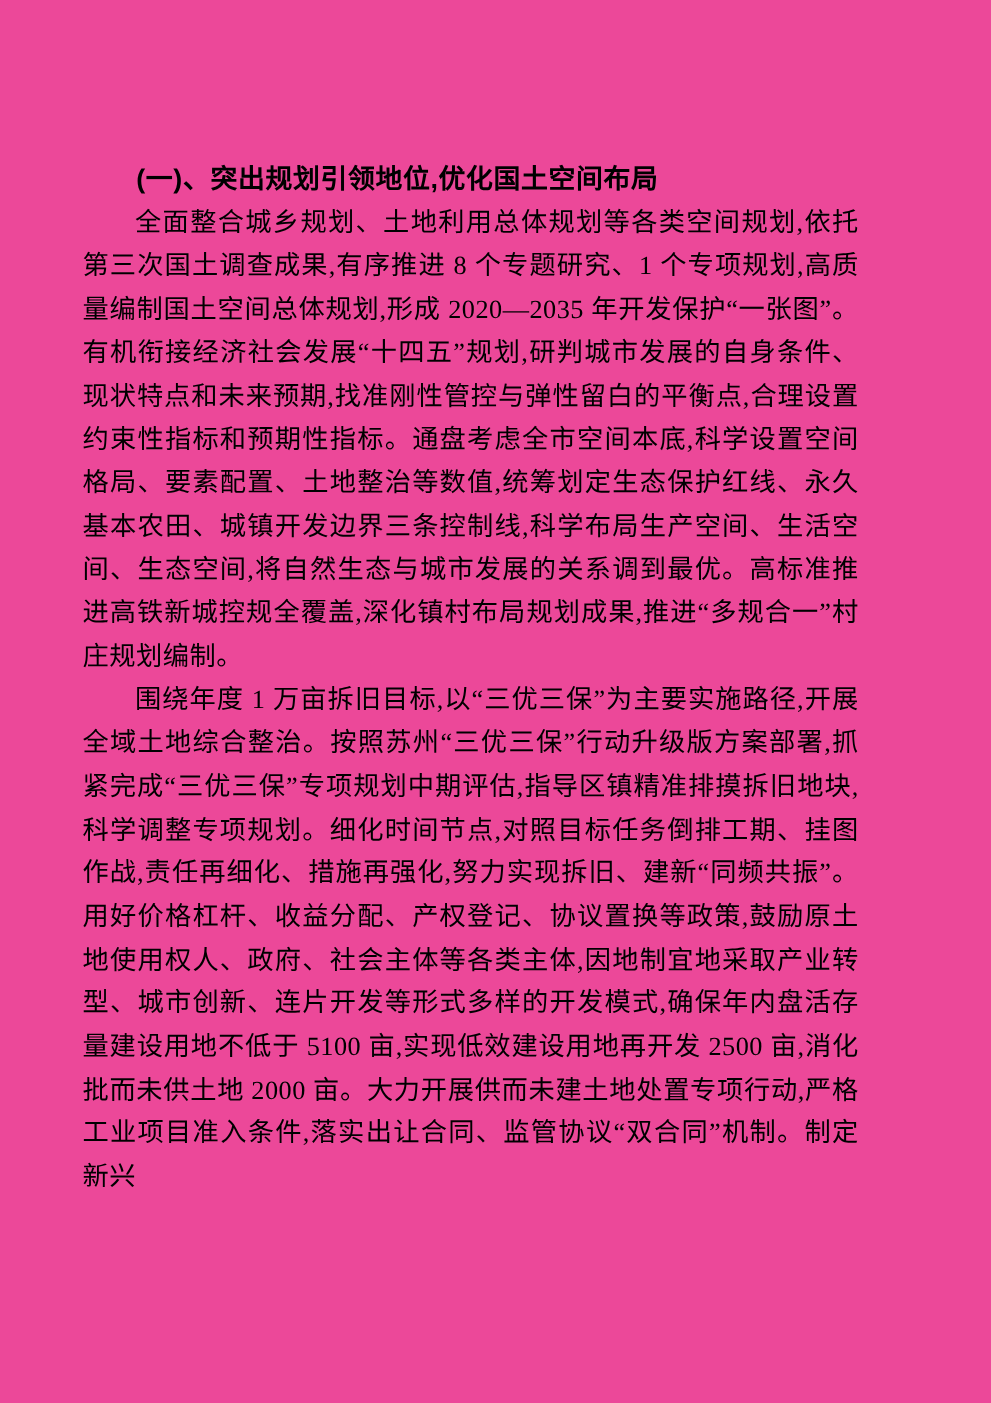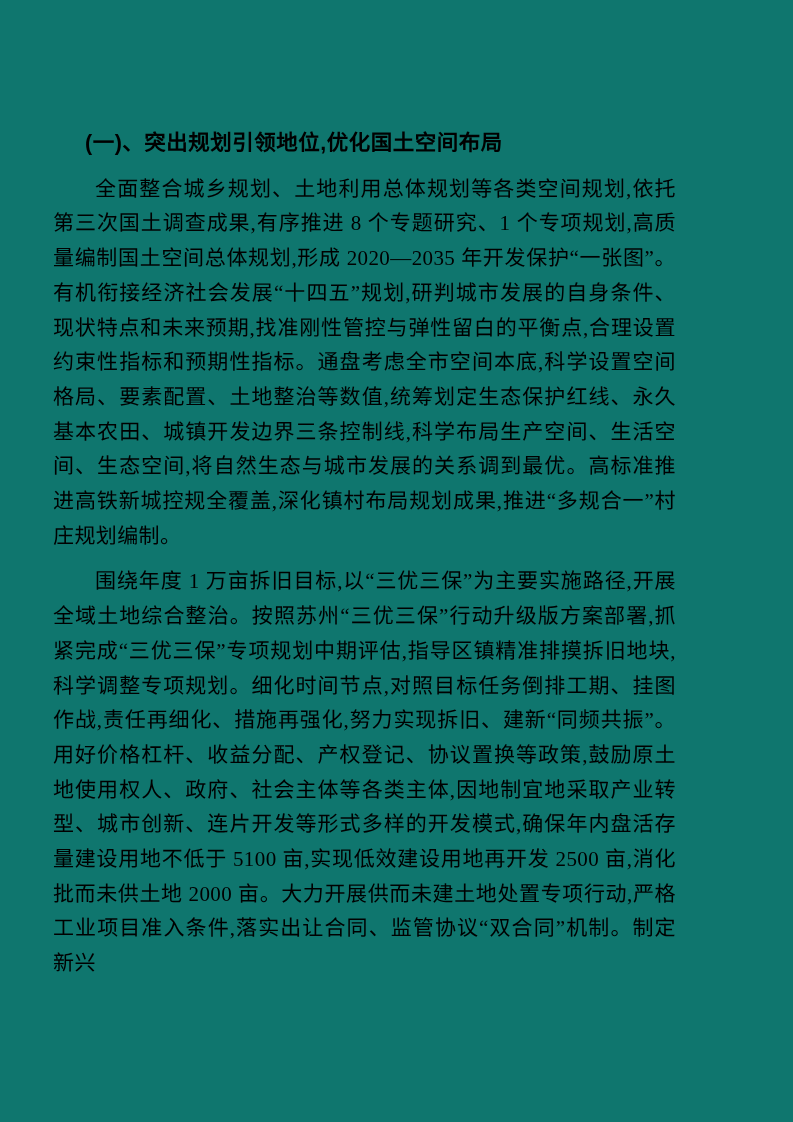--- a/index.html
+++ b/index.html
@@ -5,39 +5,39 @@
   html, body {
     margin: 0;
     padding: 0;
     background: #ffffff;
   }
   .page {
     position: relative;
     width: 793px;
     height: 1122px;
     margin: 0;
-    background: #0f766e;
+    background: #ec4899;
     color: #000000;
     box-sizing: border-box;
-    padding: 126px 106px 0 42px;
+    padding: 126px 106px 0 66px;
     overflow: hidden;
   }
   .section-heading {
     margin: 0;
     font-family: "Liberation Sans", "DejaVu Sans", sans-serif;
     font-weight: bold;
     font-size: 21.5px;
     line-height: 34.7px;
     text-indent: 2em;
     letter-spacing: 0.5px;
     color: #000000;
     white-space: nowrap;
   }
   .section-body {
-    margin: 11px;
+    margin: 0;
     font-family: "Liberation Serif", "DejaVu Serif", serif;
     font-weight: normal;
     font-size: 21px;
     line-height: 34.7px;
     text-indent: 2em;
     text-align: justify;
     text-justify: inter-character;
     letter-spacing: 0.4px;
     color: #000000;
   }

